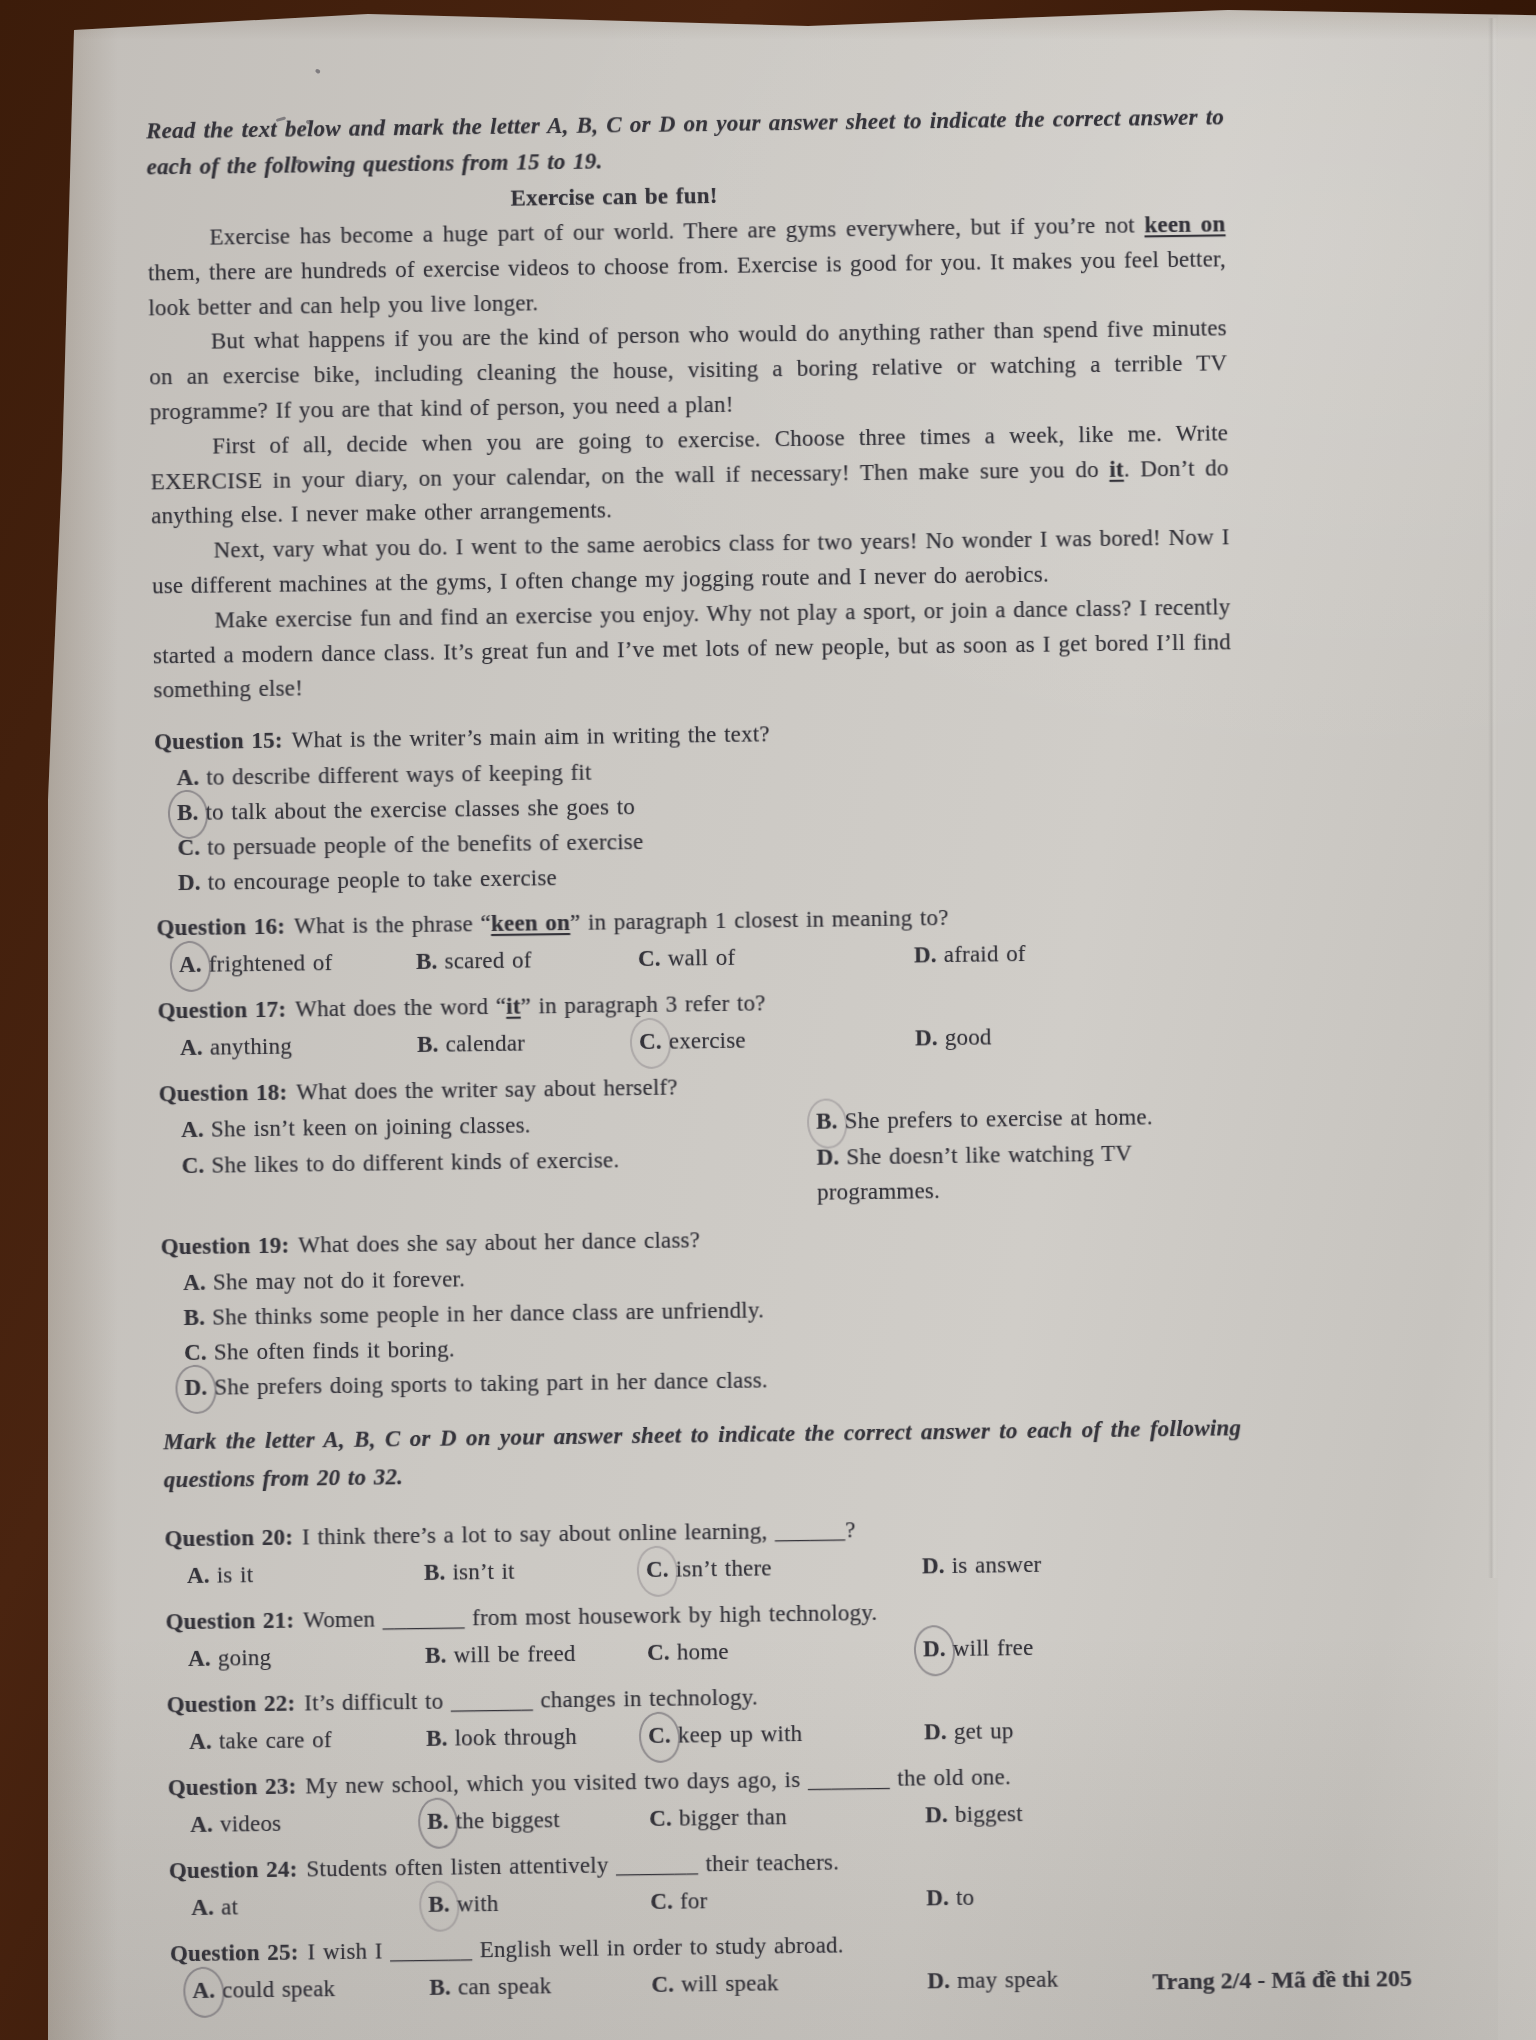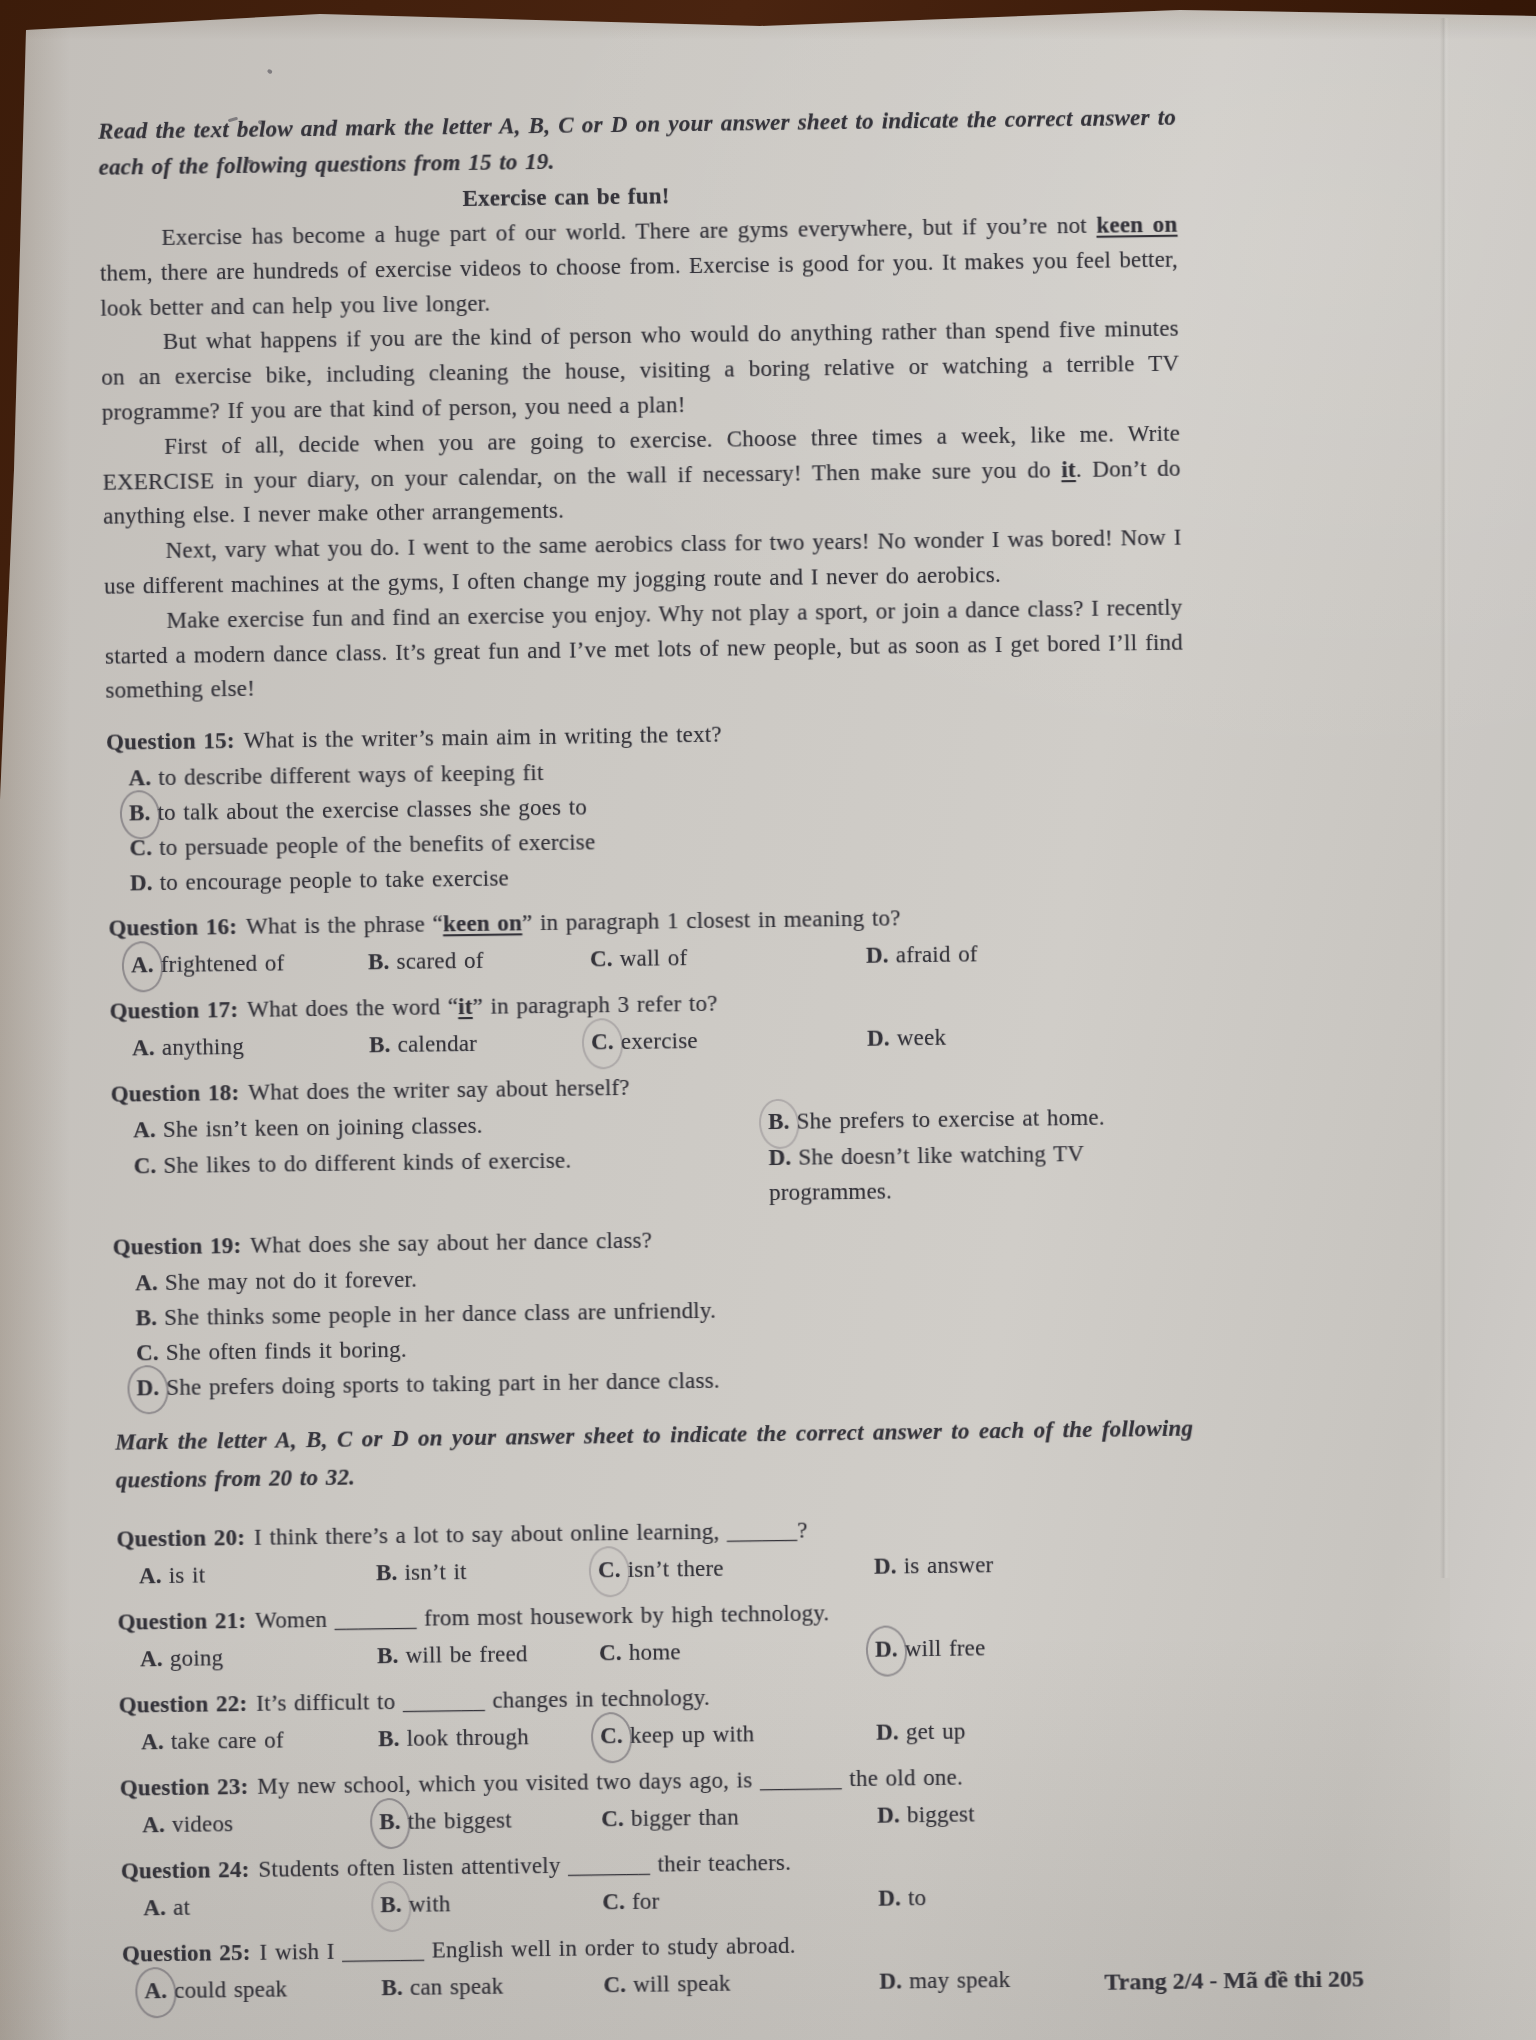--- a/index.html
+++ b/index.html
@@ -6,21 +6,21 @@
   .scene{position:relative;width:1536px;height:2040px;overflow:hidden;
     background:linear-gradient(115deg,#3c1c0a 0%,#4a2410 30%,#351707 60%,#2a1206 100%);
     font-family:"Liberation Serif","DejaVu Serif",serif;}
   .paper{position:absolute;inset:0;
     clip-path:polygon(26px 30px,320px 14px,760px 26px,1180px 10px,1536px 16px,1536px 2040px,0px 2040px,0px 800px,14px 470px);
     background:
       radial-gradient(1400px 900px at 85% 12%, rgba(255,255,255,0.10), rgba(255,255,255,0) 60%),
       linear-gradient(to bottom, rgba(70,45,25,0.18) 0px, rgba(70,45,25,0) 40px),
       linear-gradient(to right, rgba(80,55,30,0.20) 0px, rgba(80,55,30,0) 70px),
       linear-gradient(to top, rgba(60,55,50,0.10) 0%, rgba(60,55,50,0) 20%),
-      linear-gradient(100deg,#c2beb9 0%,#cbc8c3 35%,#d0cdc8 65%,#c7c4bf 88%,#cfccc7 100%);}
+      linear-gradient(100deg,#c2beb9 0%,#cbc8c3 35%,#d0cdc8 65%,#c7c4bf 88%,#cfccc7 100%); margin-left: 48px;}
   .fold-line{position:absolute;left:1440px;top:18px;width:10px;height:1560px;
     background:linear-gradient(to right, rgba(0,0,0,0) 0%, rgba(0,0,0,0.07) 35%, rgba(255,255,255,0.10) 60%, rgba(0,0,0,0) 100%);}
   .right-band{position:absolute;left:1450px;top:14px;width:86px;height:2026px;background:rgba(255,255,255,0.05);}
   .tilt{position:absolute;inset:0;transform:rotate(-0.75deg);transform-origin:55% 6%;}
   .content{position:absolute;left:98px;top:104px;width:1078px;color:#34333a;font-size:23px;
     letter-spacing:0.2px;word-spacing:1.6px;filter:blur(0.28px);
     text-shadow:0.4px 0.4px 0.9px rgba(52,51,58,0.35);}
   .instr{margin:0;font-weight:700;font-style:italic;line-height:36px;text-align:justify;}
   .ptitle{margin:0;font-weight:700;font-size:23px;line-height:36px;width:fit-content;margin-left:auto;margin-right:auto;transform:translateX(-72px);}
   .para{margin:0;line-height:34.8px;text-indent:62px;text-align:justify;}
@@ -88,21 +88,21 @@
             <div><span class="letter">D.</span><span>afraid of</span></div>
           </div>
         </div>
 
         <div class="q">
           <p class="qline"><span class="qlabel">Question 17:</span><span><span>What does the word “</span><span class="ku">it</span><span>” in paragraph 3 refer to?</span></span></p>
           <div class="opts opts4">
             <div><span class="letter">A.</span><span>anything</span></div>
             <div><span class="letter">B.</span><span>calendar</span></div>
             <div><span class="letter circled faint">C.</span><span>exercise</span></div>
-            <div><span class="letter">D.</span><span>week</span></div>
+            <div><span class="letter">D.</span><span>good</span></div>
           </div>
         </div>
 
         <div class="q">
           <p class="qline"><span class="qlabel">Question 18:</span><span>What does the writer say about herself?</span></p>
           <div class="opts opts2">
             <div><span class="letter">A.</span><span>She isn’t keen on joining classes.</span></div>
             <div><span class="letter circled faint">B.</span><span>She prefers to exercise at home.</span></div>
             <div><span class="letter">C.</span><span>She likes to do different kinds of exercise.</span></div>
             <div><span class="letter">D.</span><span>She doesn’t like watching TV programmes.</span></div>

